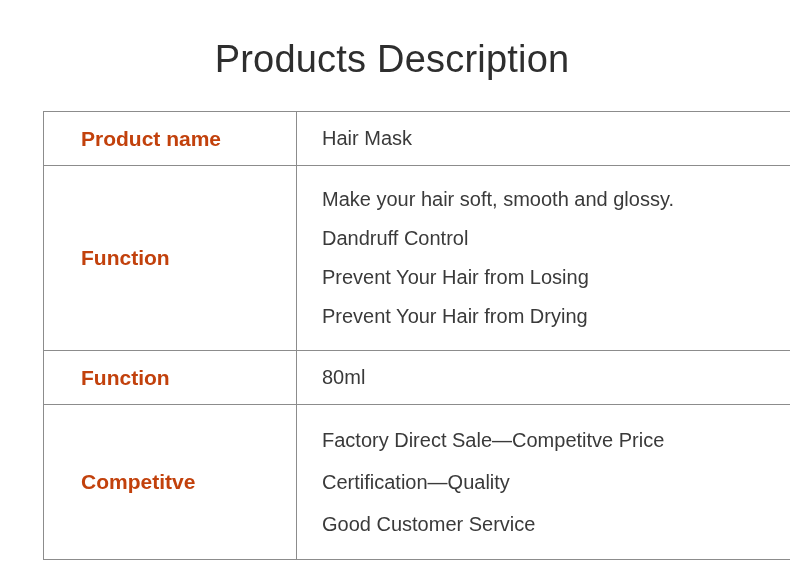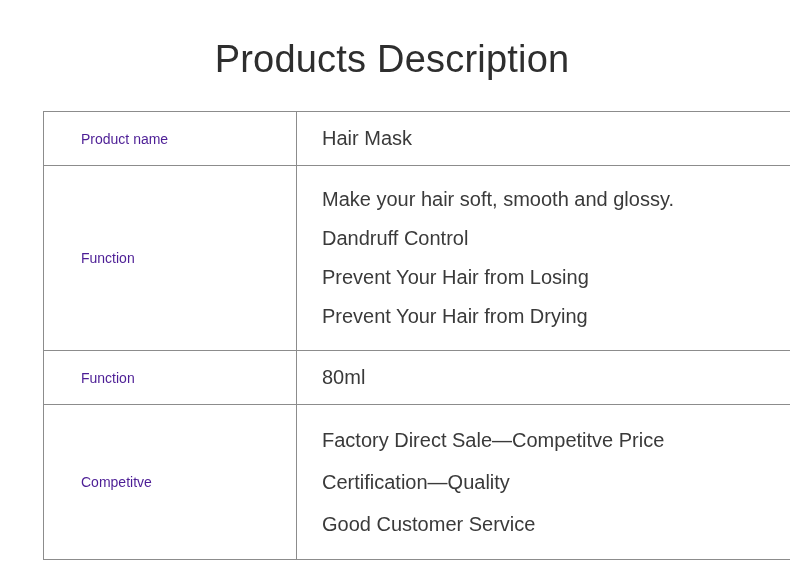--- a/index.html
+++ b/index.html
@@ -46,24 +46,24 @@
     border: 1px solid #8c8c8c;
   }
   .spec-table tr > td {
     border: 1px solid #8c8c8c;
     vertical-align: middle;
     background: #ffffff;
   }
   .col-label {
     width: 207px;
     padding: 10px 8px 10px 37px;
-    font-size: 14px;
-    font-weight: 400;
+    font-size: 21px;
+    font-weight: 700;
     line-height: 30px;
-    color: #4c1d95;
+    color: #c2410c;
   }
   .col-value {
     width: 497px;
     padding: 10px 10px 10px 25px;
     font-size: 20px;
     font-weight: 400;
     line-height: 30px;
     color: #3a3a3a;
   }
   .row-single .col-label,

